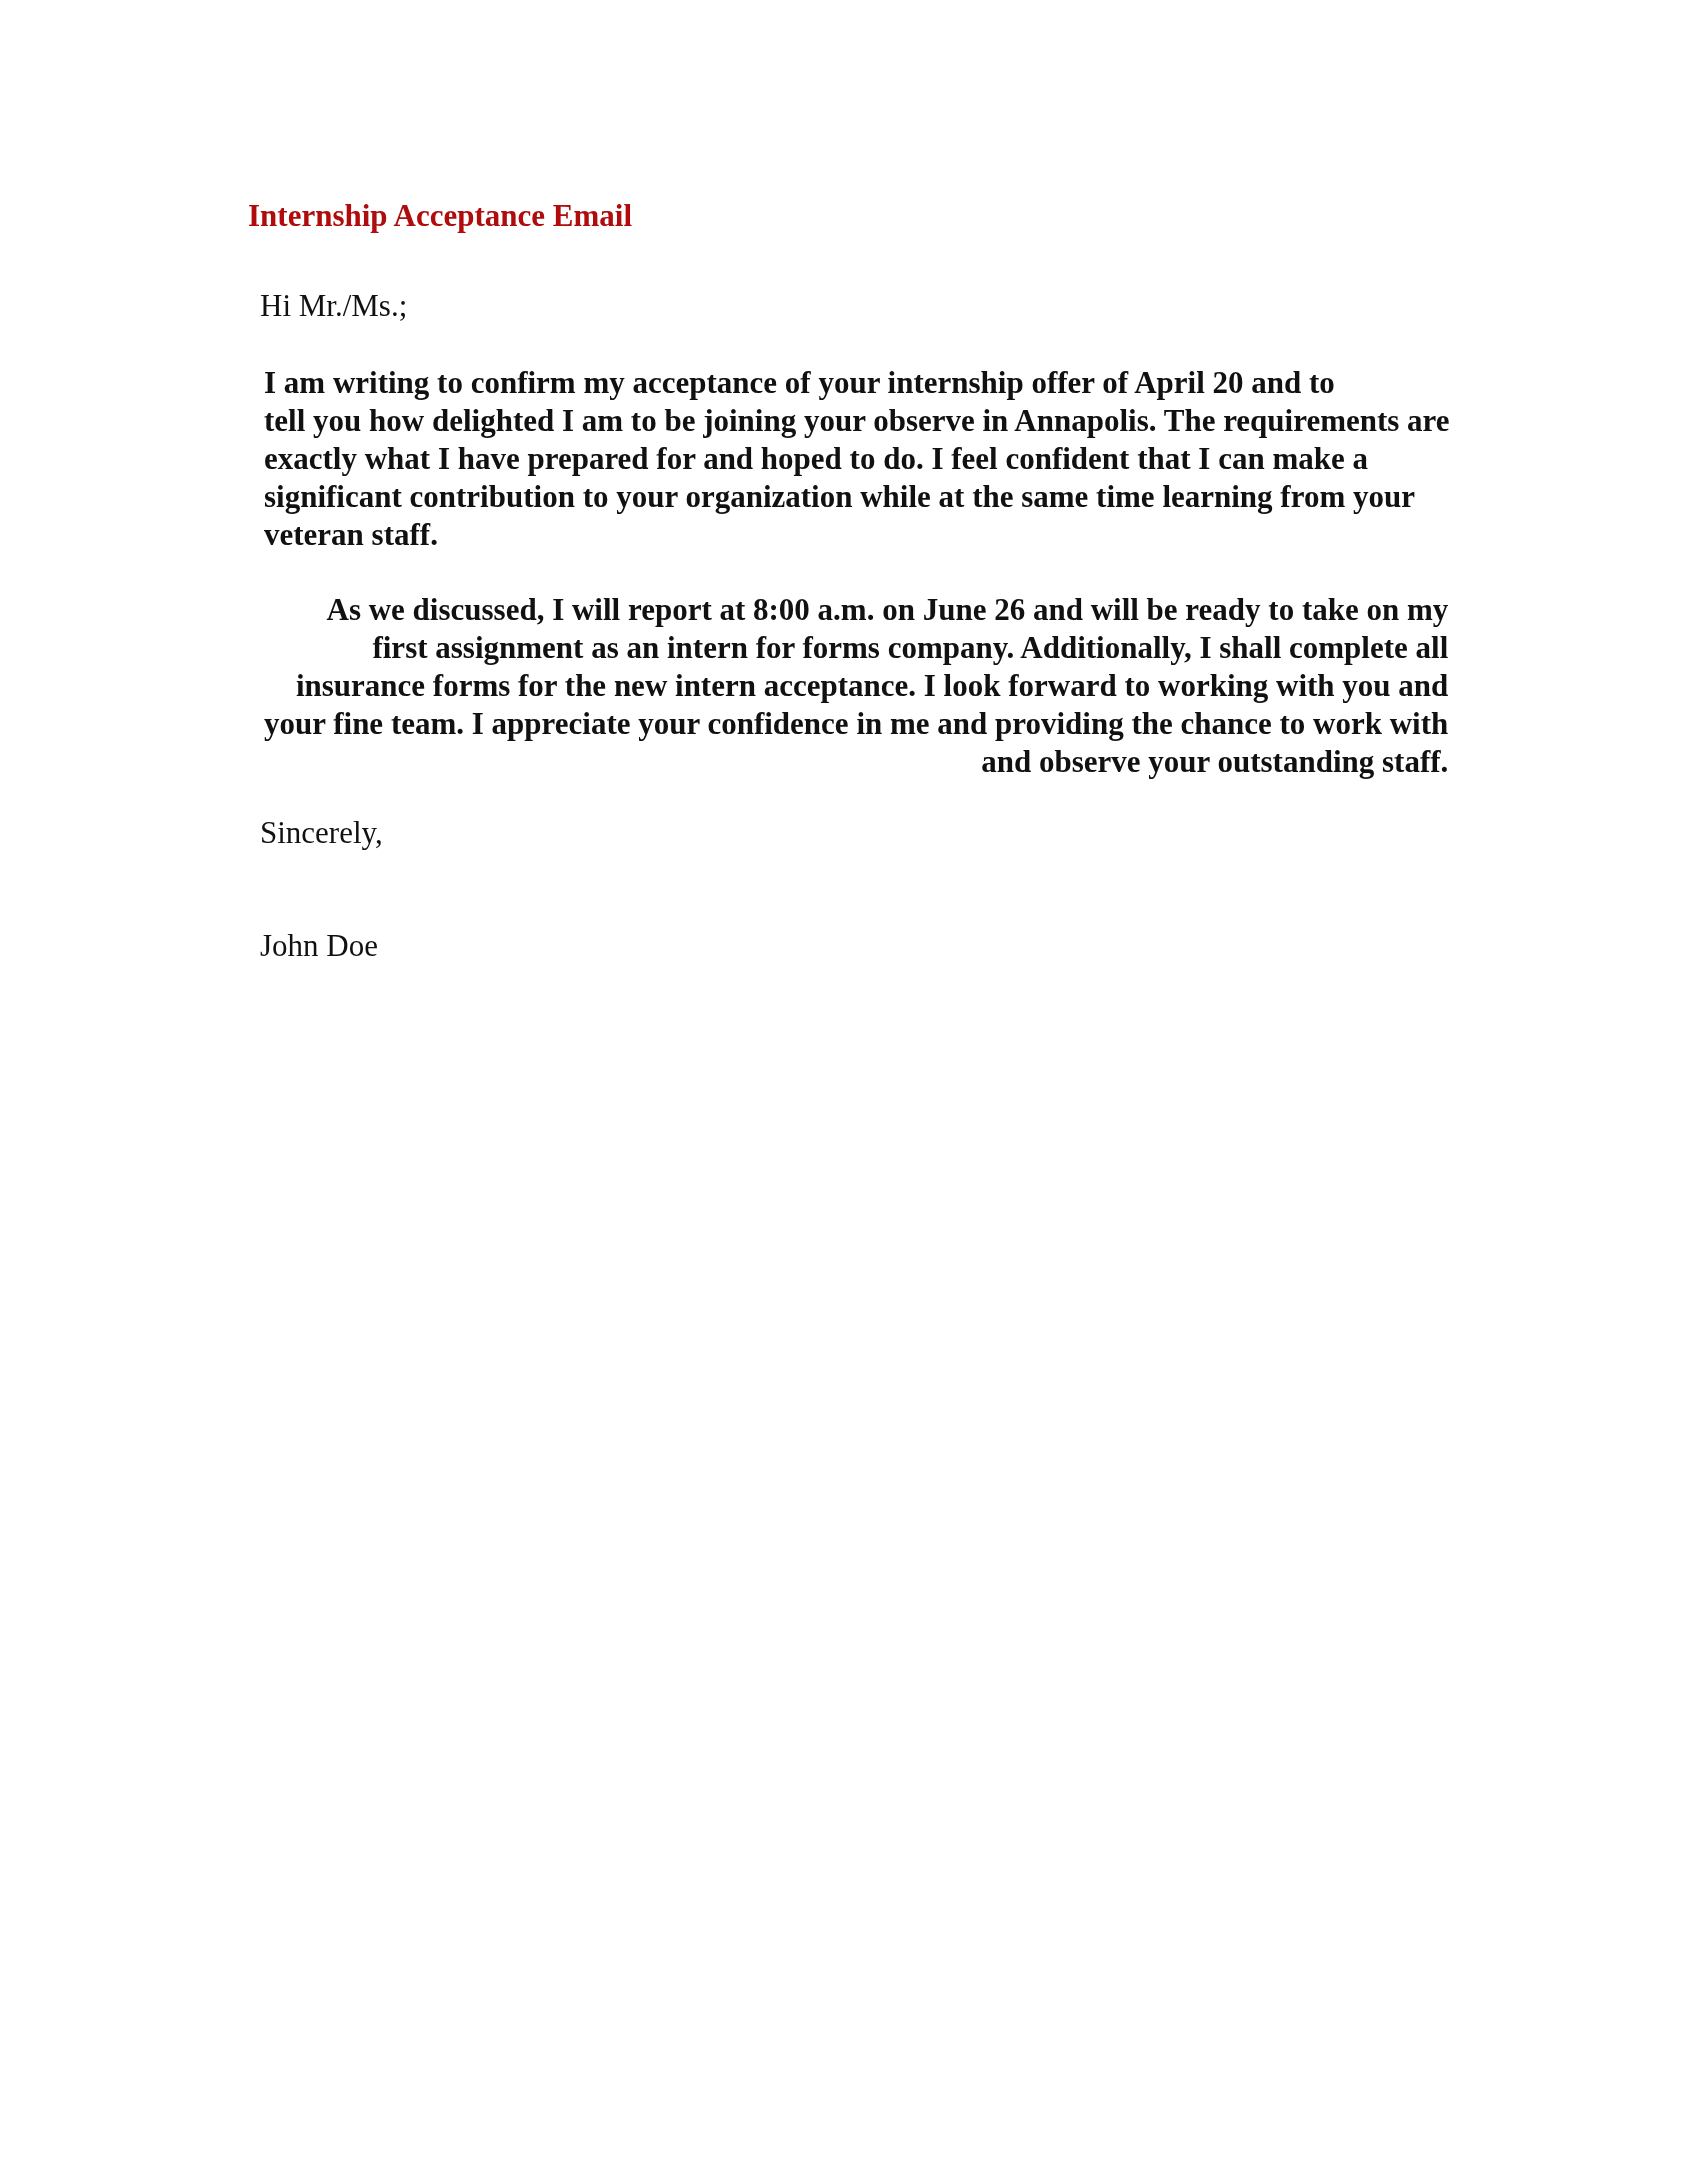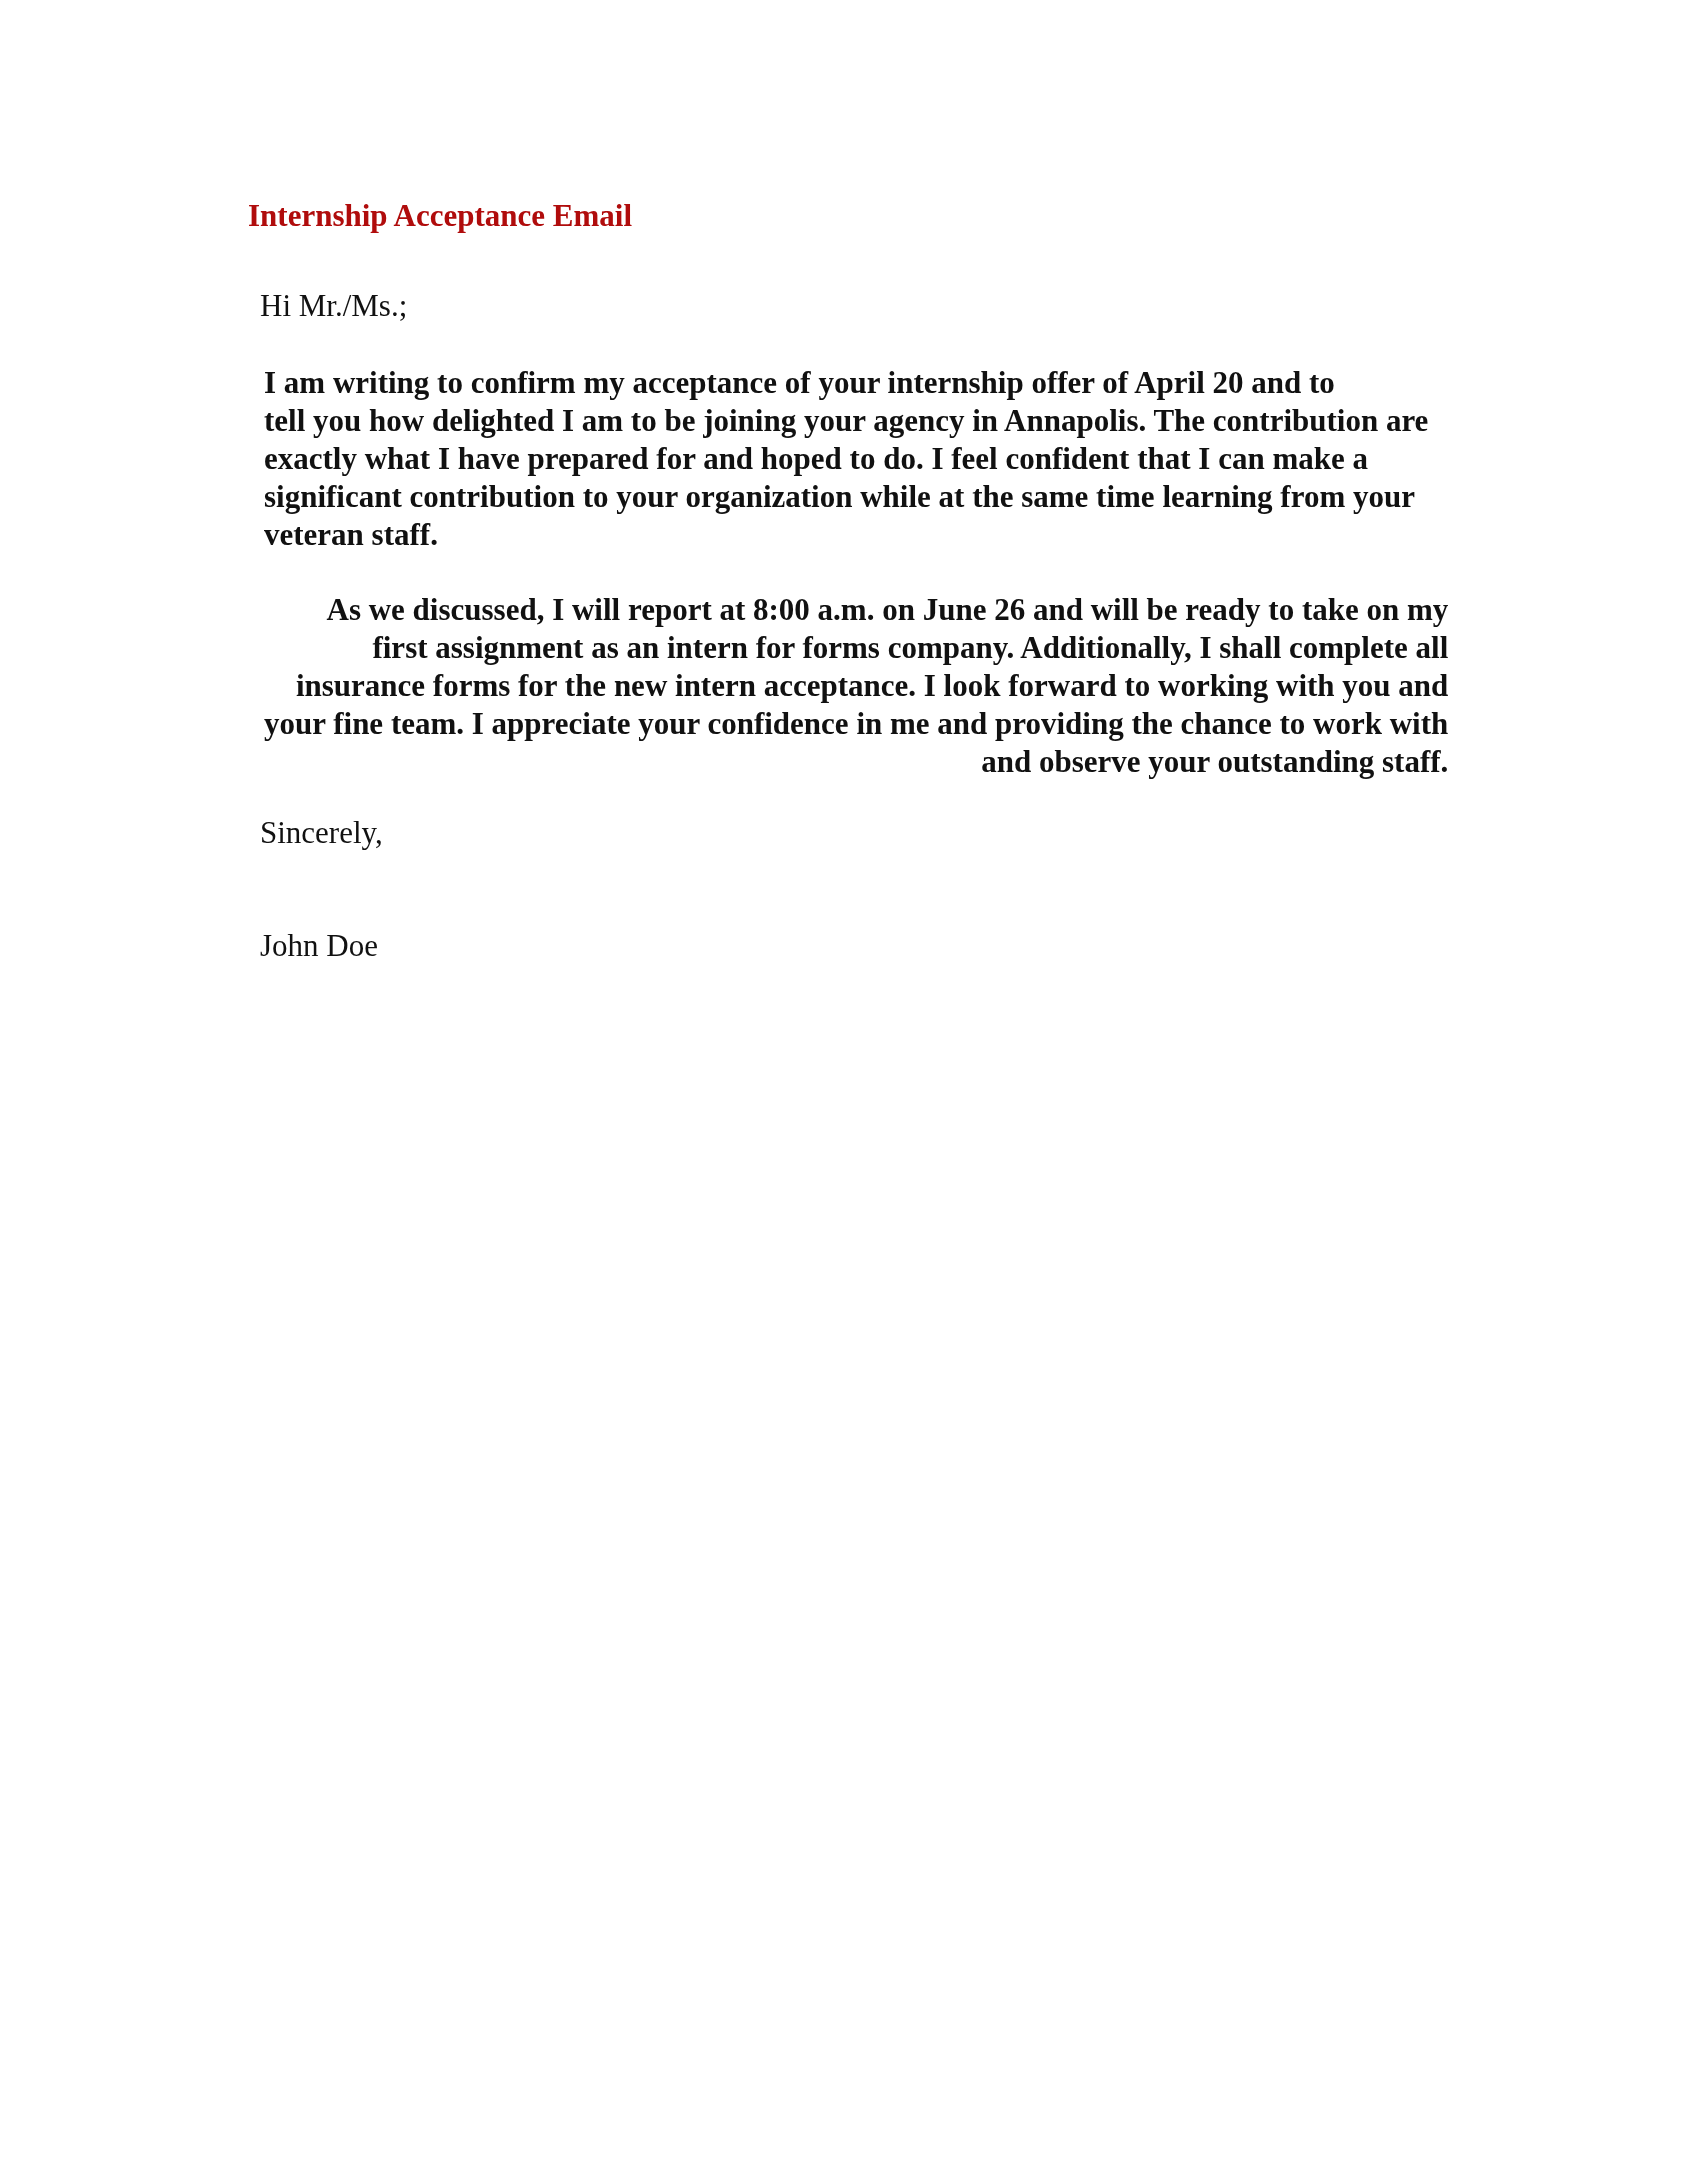--- a/index.html
+++ b/index.html
@@ -56,21 +56,21 @@
 <body>
 
 <div class="page">
 
   <h1 class="title" style="color: rgb(176, 12, 12); text-align: right;">Internship Acceptance Email</h1>
 
   <p class="line" style="top:275px;">Hi Mr./Ms.;</p>
 
   <div class="para" style="top:348px;">
     <span class="pl">I am writing to confirm my acceptance of your internship offer of April 20 and to</span>
-    <span class="pl">tell you how delighted I am to be joining your agency in Annapolis. The contribution are</span>
+    <span class="pl">tell you how delighted I am to be joining your observe in Annapolis. The requirements are</span>
     <span class="pl">exactly what I have prepared for and hoped to do. I feel confident that I can make a</span>
     <span class="pl">significant contribution to your organization while at the same time learning from your</span>
     <span class="pl">veteran staff.</span>
   </div>
 
   <div class="para" style="top:575px;text-align:right;">
     <span class="pl">As we discussed, I will report at 8:00 a.m. on June 26 and will be ready to take on my</span>
     <span class="pl">first assignment as an intern for forms company. Additionally, I shall complete all</span>
     <span class="pl">insurance forms for the new intern acceptance. I look forward to working with you and</span>
     <span class="pl">your fine team. I appreciate your confidence in me and providing the chance to work with</span>

